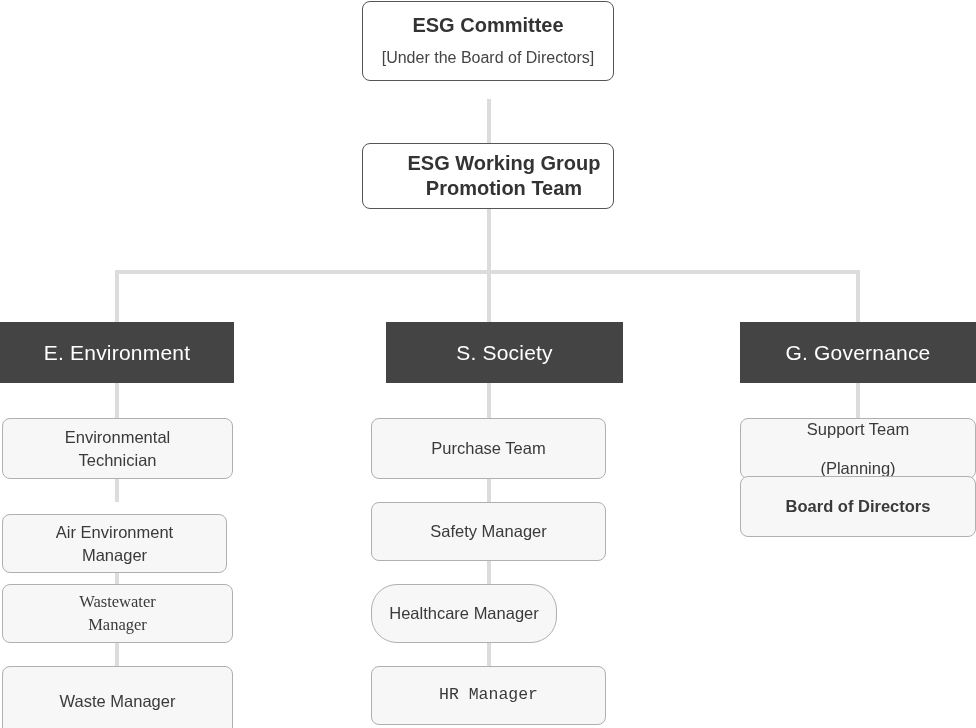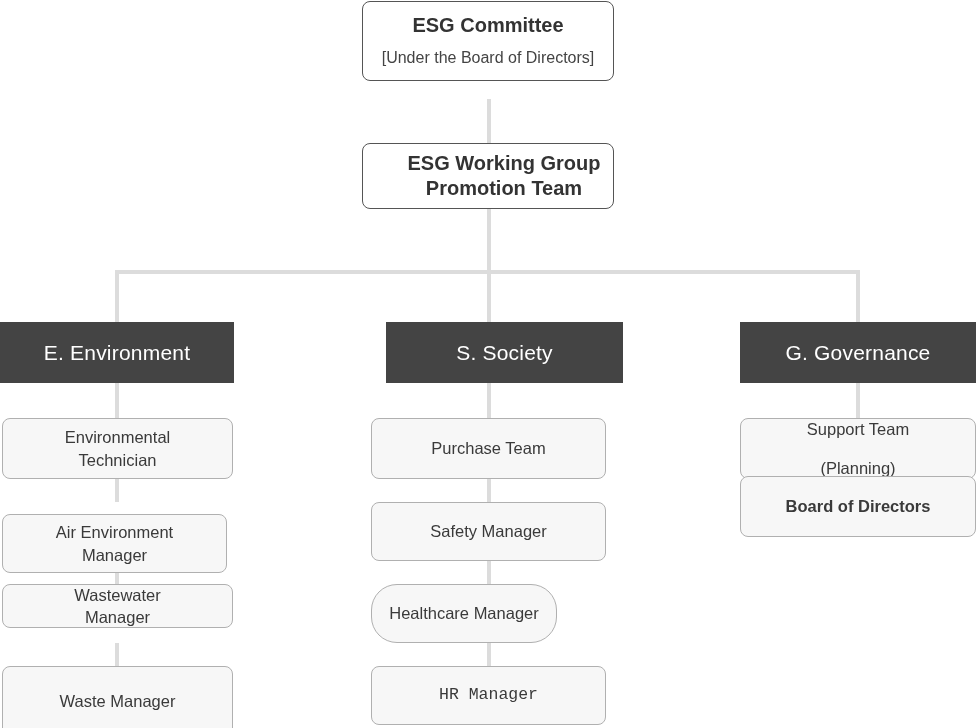--- a/index.html
+++ b/index.html
@@ -135,21 +135,21 @@
   <div class="node node-child" style="left:2px; top:418px; width:231px; height:61px;">
     <span>Environmental</span>
     <span>Technician</span>
   </div>
 
   <div class="node node-child" style="left:2px; top:502px; width:225px; height:59px;margin-top:12px;">
     <span>Air Environment</span>
     <span>Manager</span>
   </div>
 
-  <div class="node node-child" style="left:2px; top:584px; width:231px; height:44px;">
+  <div class="node node-child" style="left:2px; top:584px; width:231px; height:59px;font-family:Liberation Serif, serif;">
     <span>Wastewater</span>
     <span>Manager</span>
   </div>
 
   <div class="node node-child" style="left:2px; top:666px; width:231px; height:70px;">
     <span>Waste Manager</span>
   </div>
 
   <div class="node node-child" style="left:371px; top:418px; width:235px; height:61px;">
     <span>Purchase Team</span>

